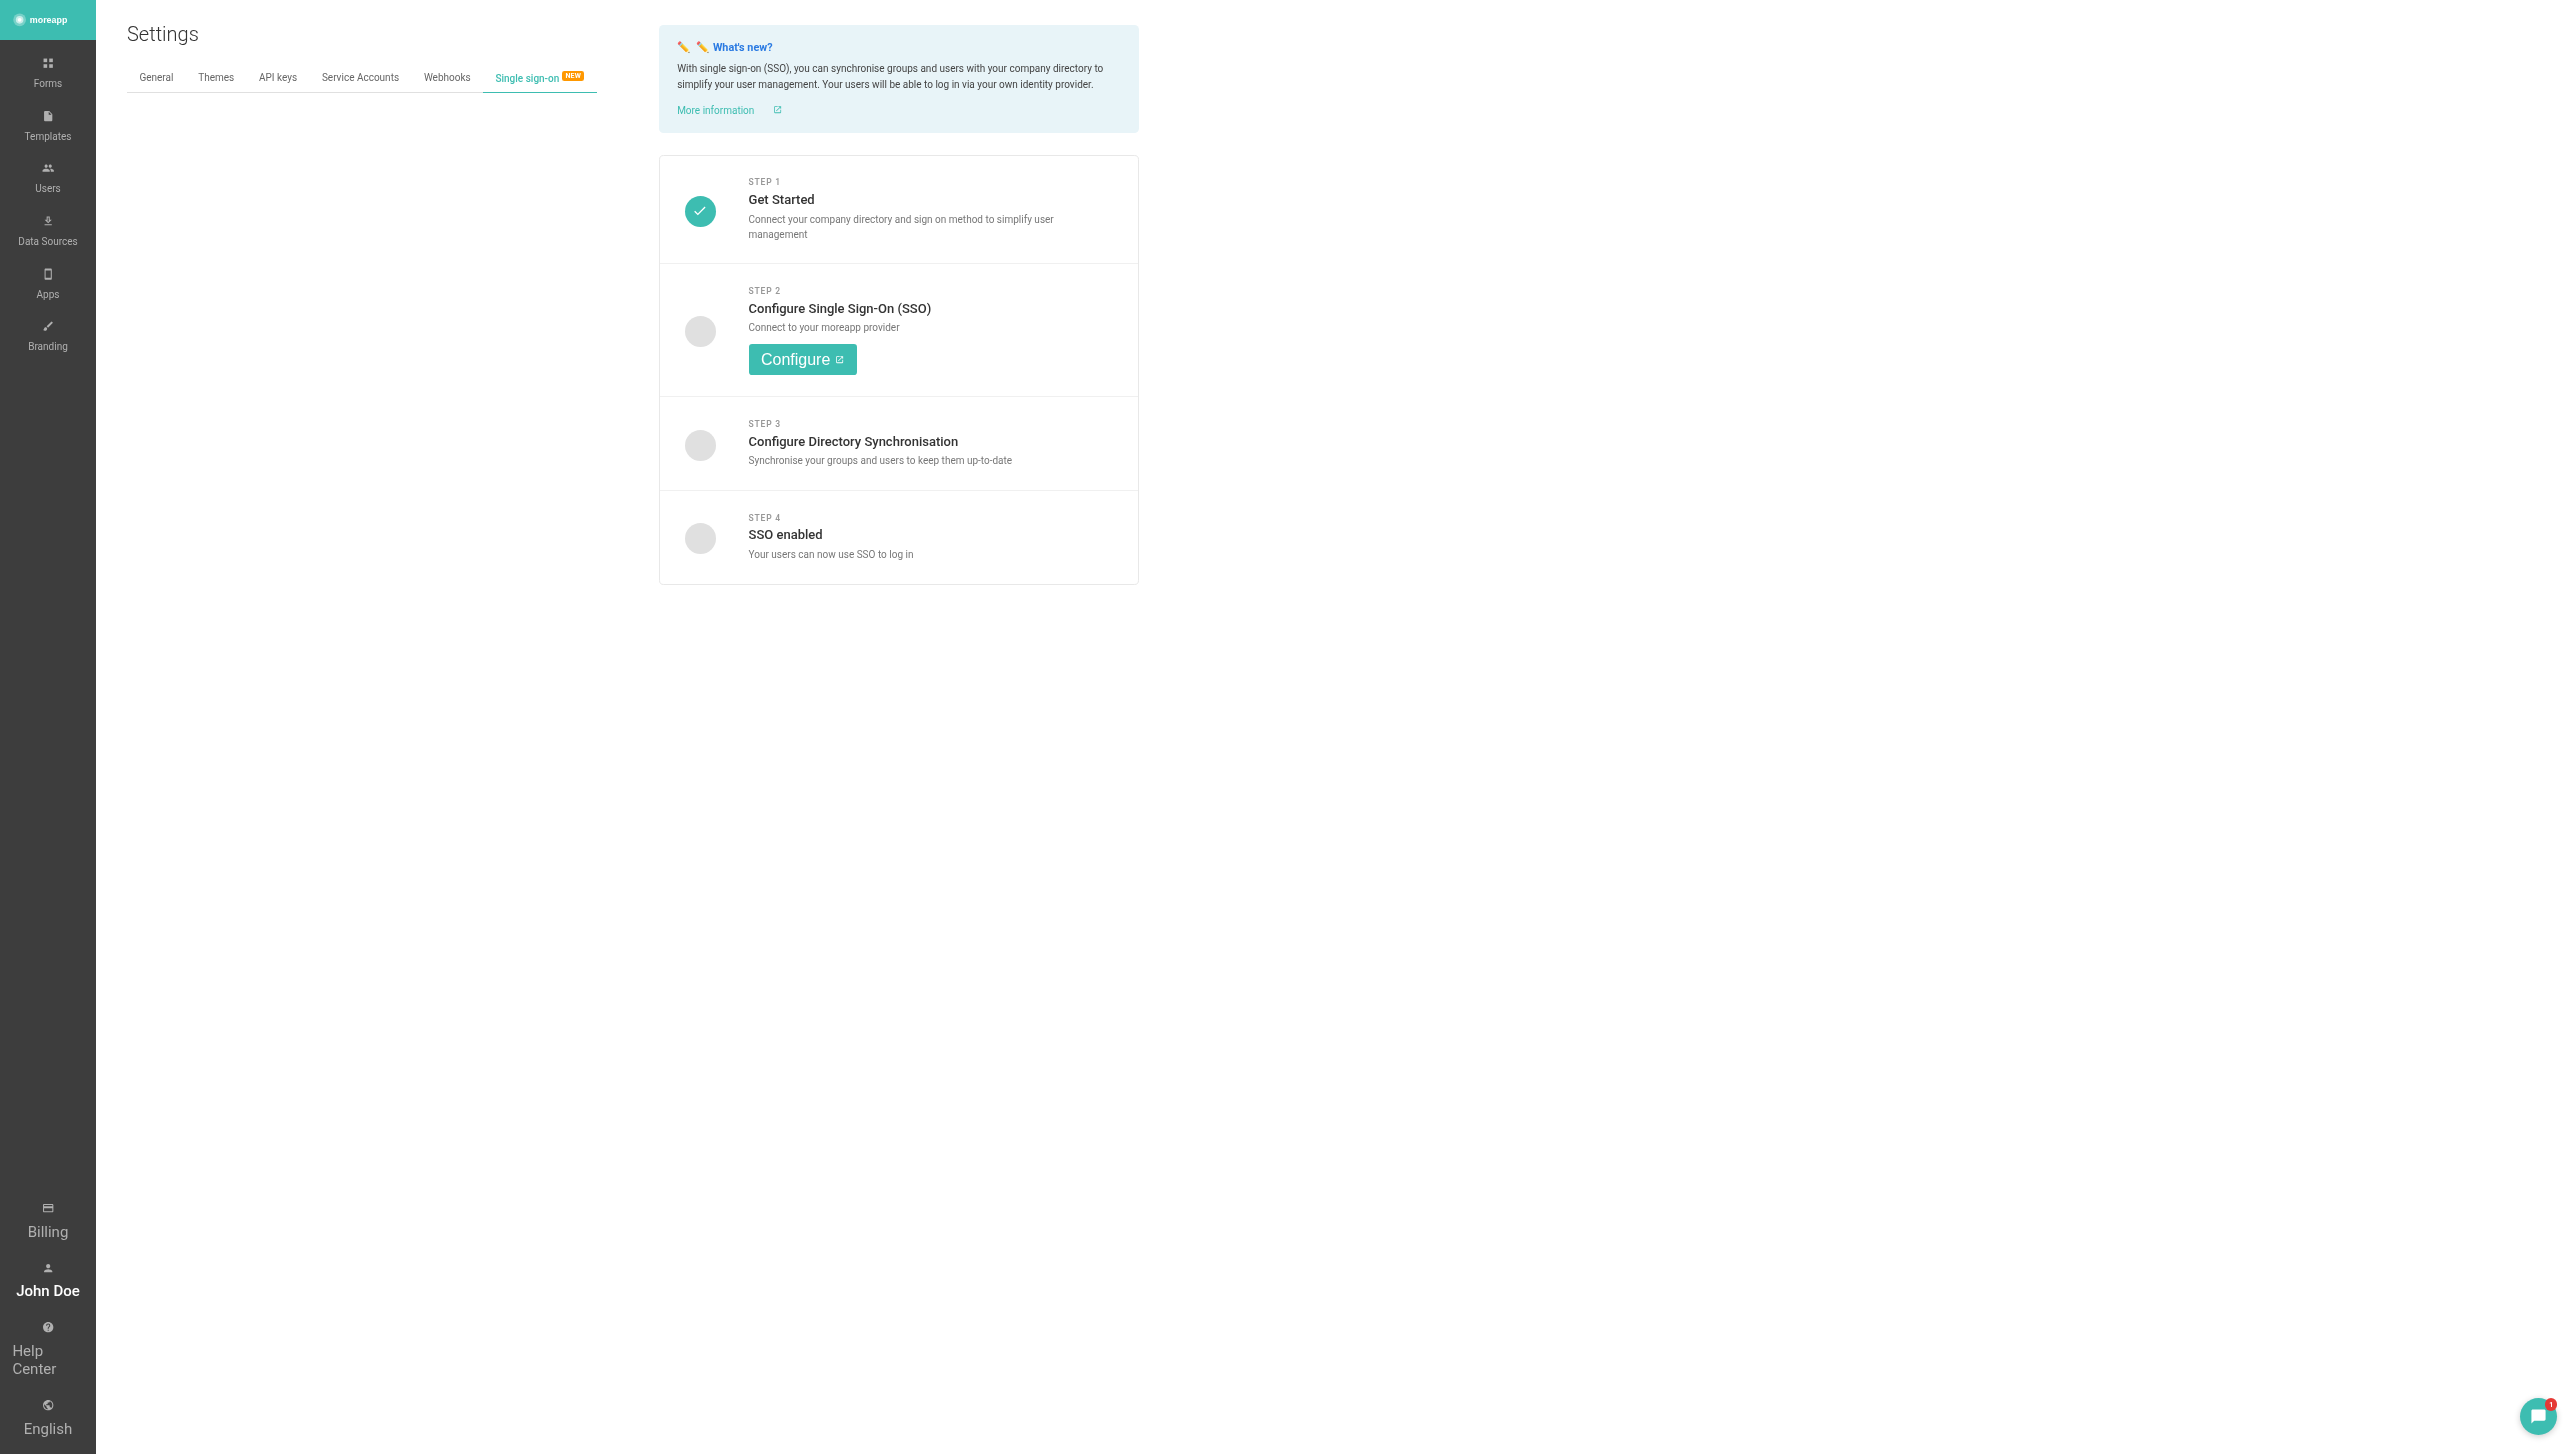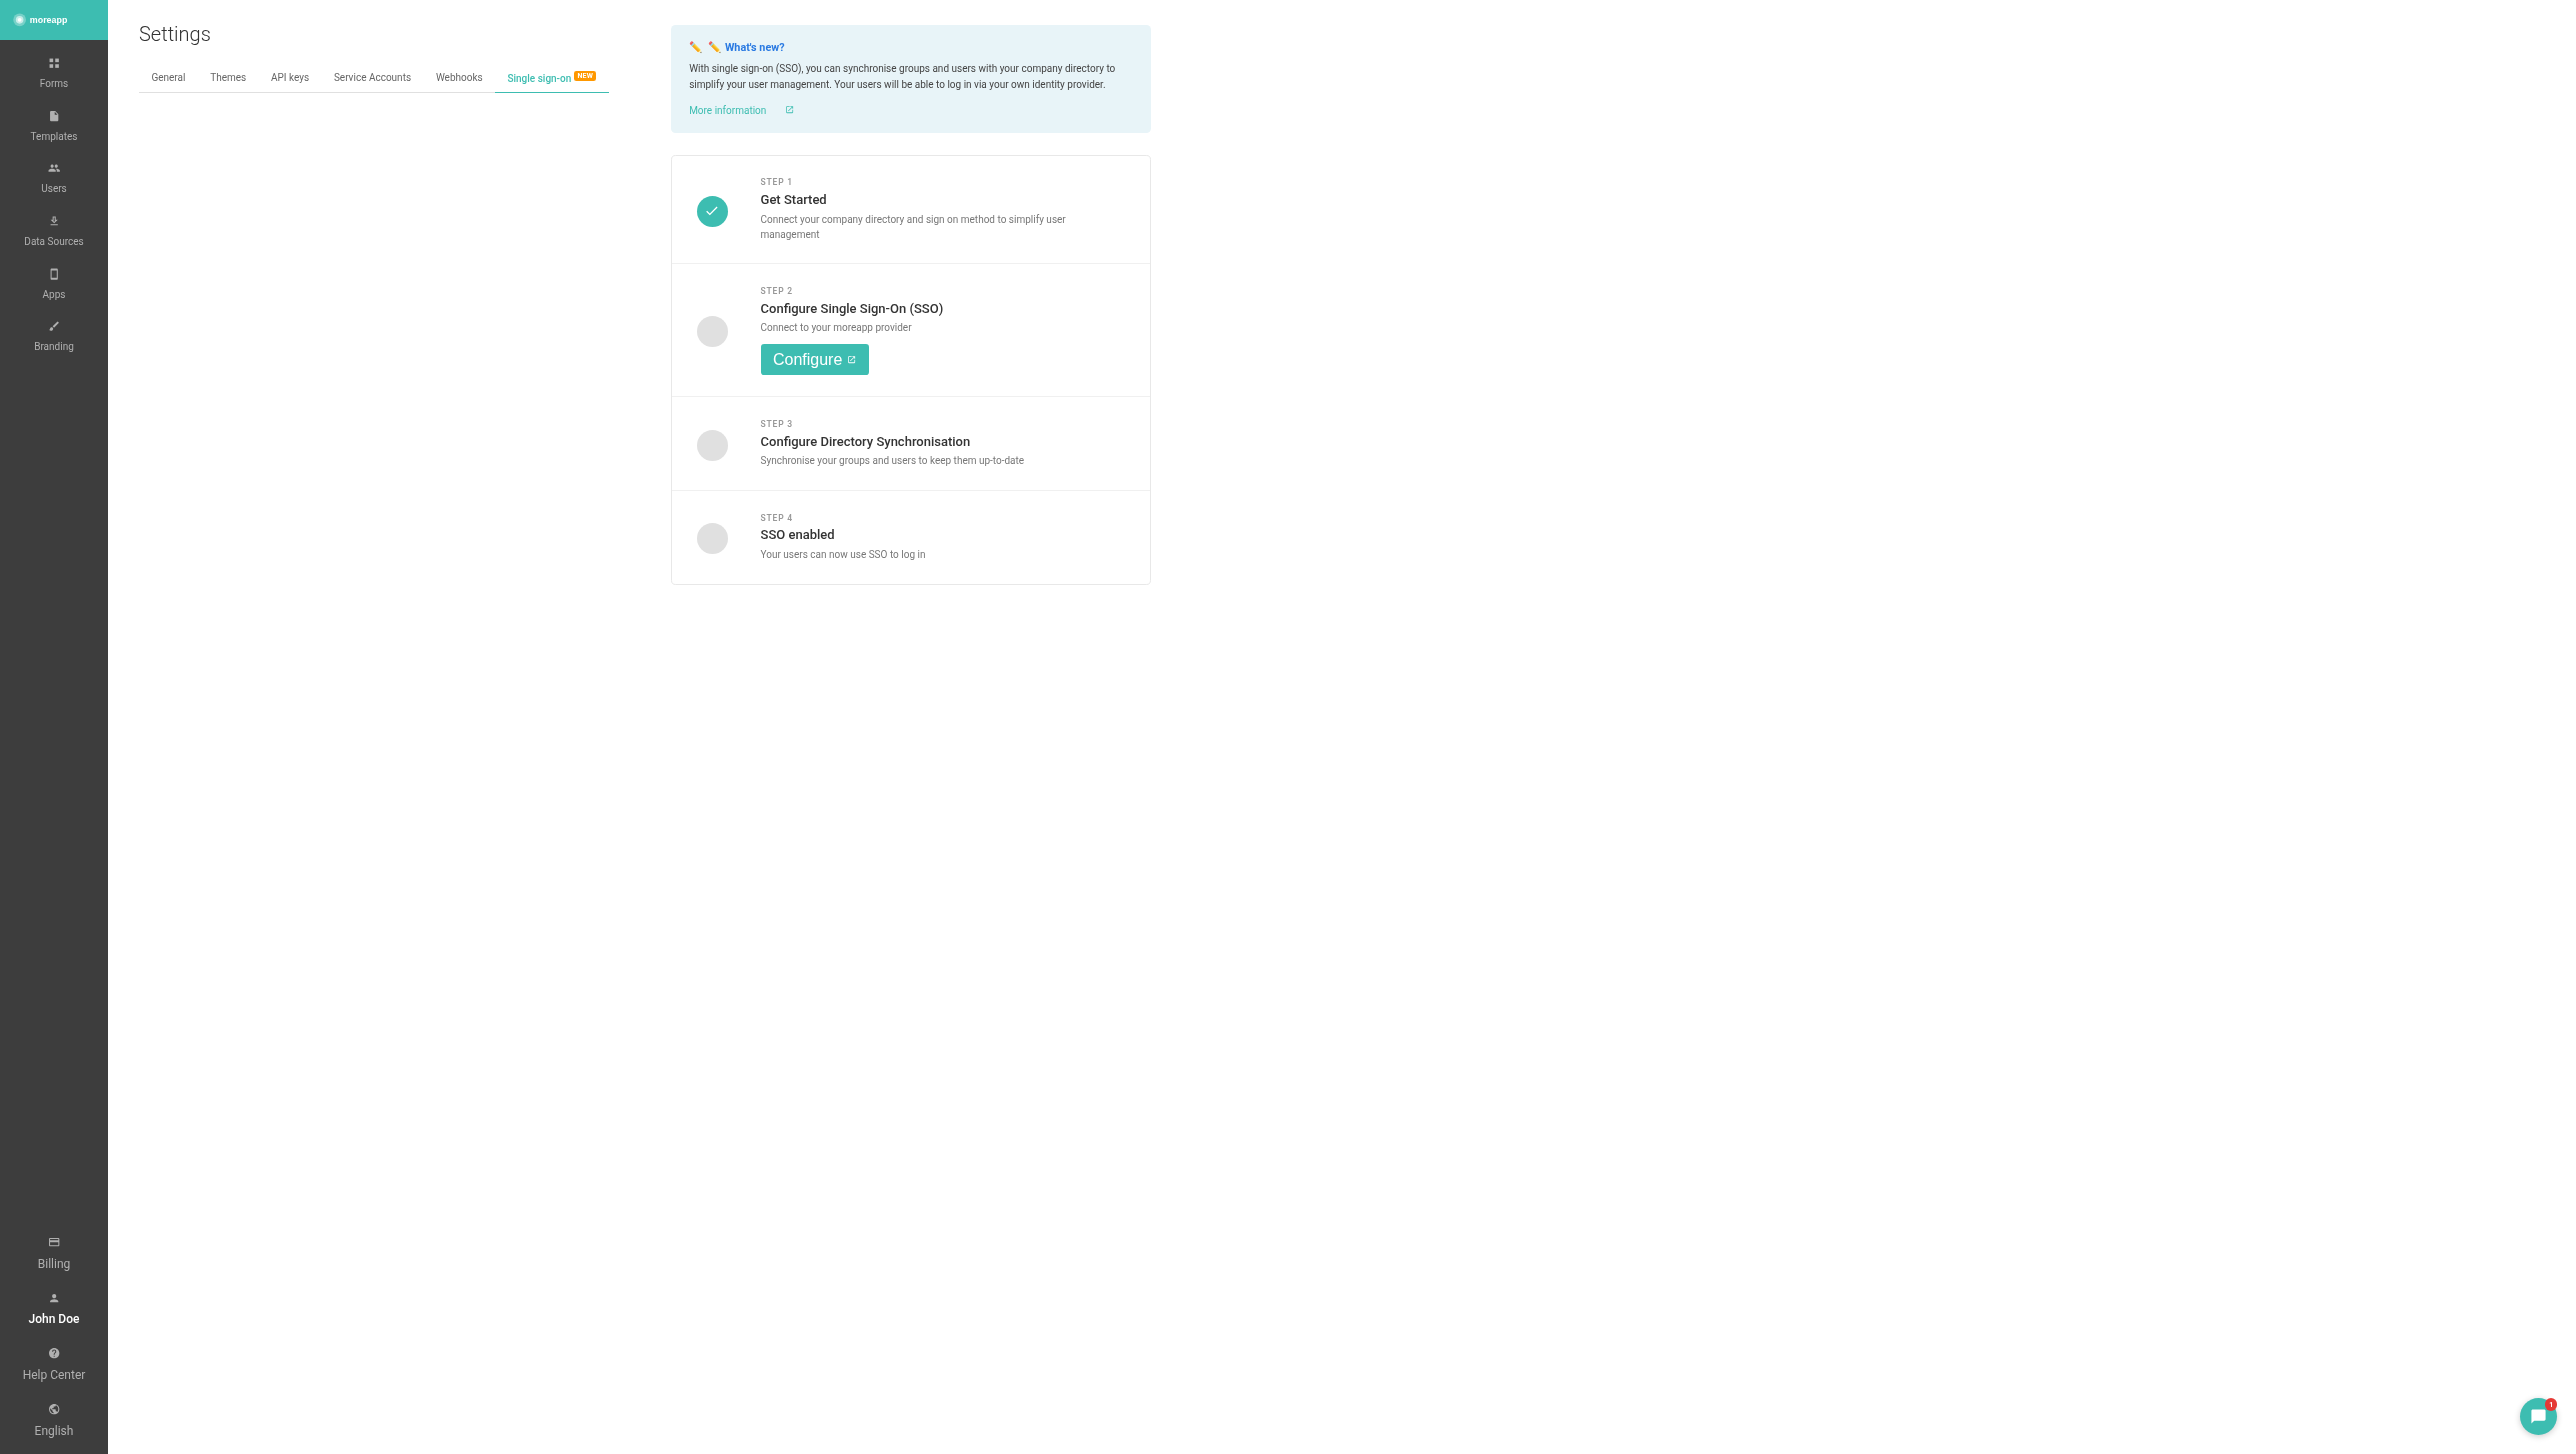--- a/index.html
+++ b/index.html
@@ -1,20 +1,20 @@
 <!DOCTYPE html>
 <html style="font-size:12.4px"><head>
   <meta charset="utf-8">
   <style>
     * { box-sizing: border-box; margin: 0; padding: 0; }
     body { font-family: -apple-system, BlinkMacSystemFont, 'Segoe UI', Roboto, sans-serif; display: flex; height: 100vh; overflow: hidden; background: #f5f5f5; }
 
     
     .sidebar {
-      width: 108px;
+      width: 96px;
       background: #3d3d3d;
       display: flex;
       flex-direction: column;
       height: 100vh;
       flex-shrink: 0;
     }
     .sidebar-logo {
       background: #3dbdb1;
       padding: 9.3px 12.4px;
       display: flex;
@@ -38,21 +38,21 @@
       cursor: pointer;
       font-size: 10px;
       font-weight: 400;
       transition: background 0.15s;
       flex-direction: column;
     }
     .sidebar-item .icon { width: 14px; height: 14px; display: flex; align-items: center; justify-content: center; flex-shrink: 0; }
     .sidebar-bottom {
       padding-bottom: 6.2px;
     }
-    .sidebar-bottom .sidebar-item { font-size: 12px; }
+    .sidebar-bottom .sidebar-item { font-size: 15px; }
 
     
     .main {
       flex: 1;
       display: flex;
       flex-direction: row;
       overflow-y: auto;
       background: #fff;
     }
     .main-header {

